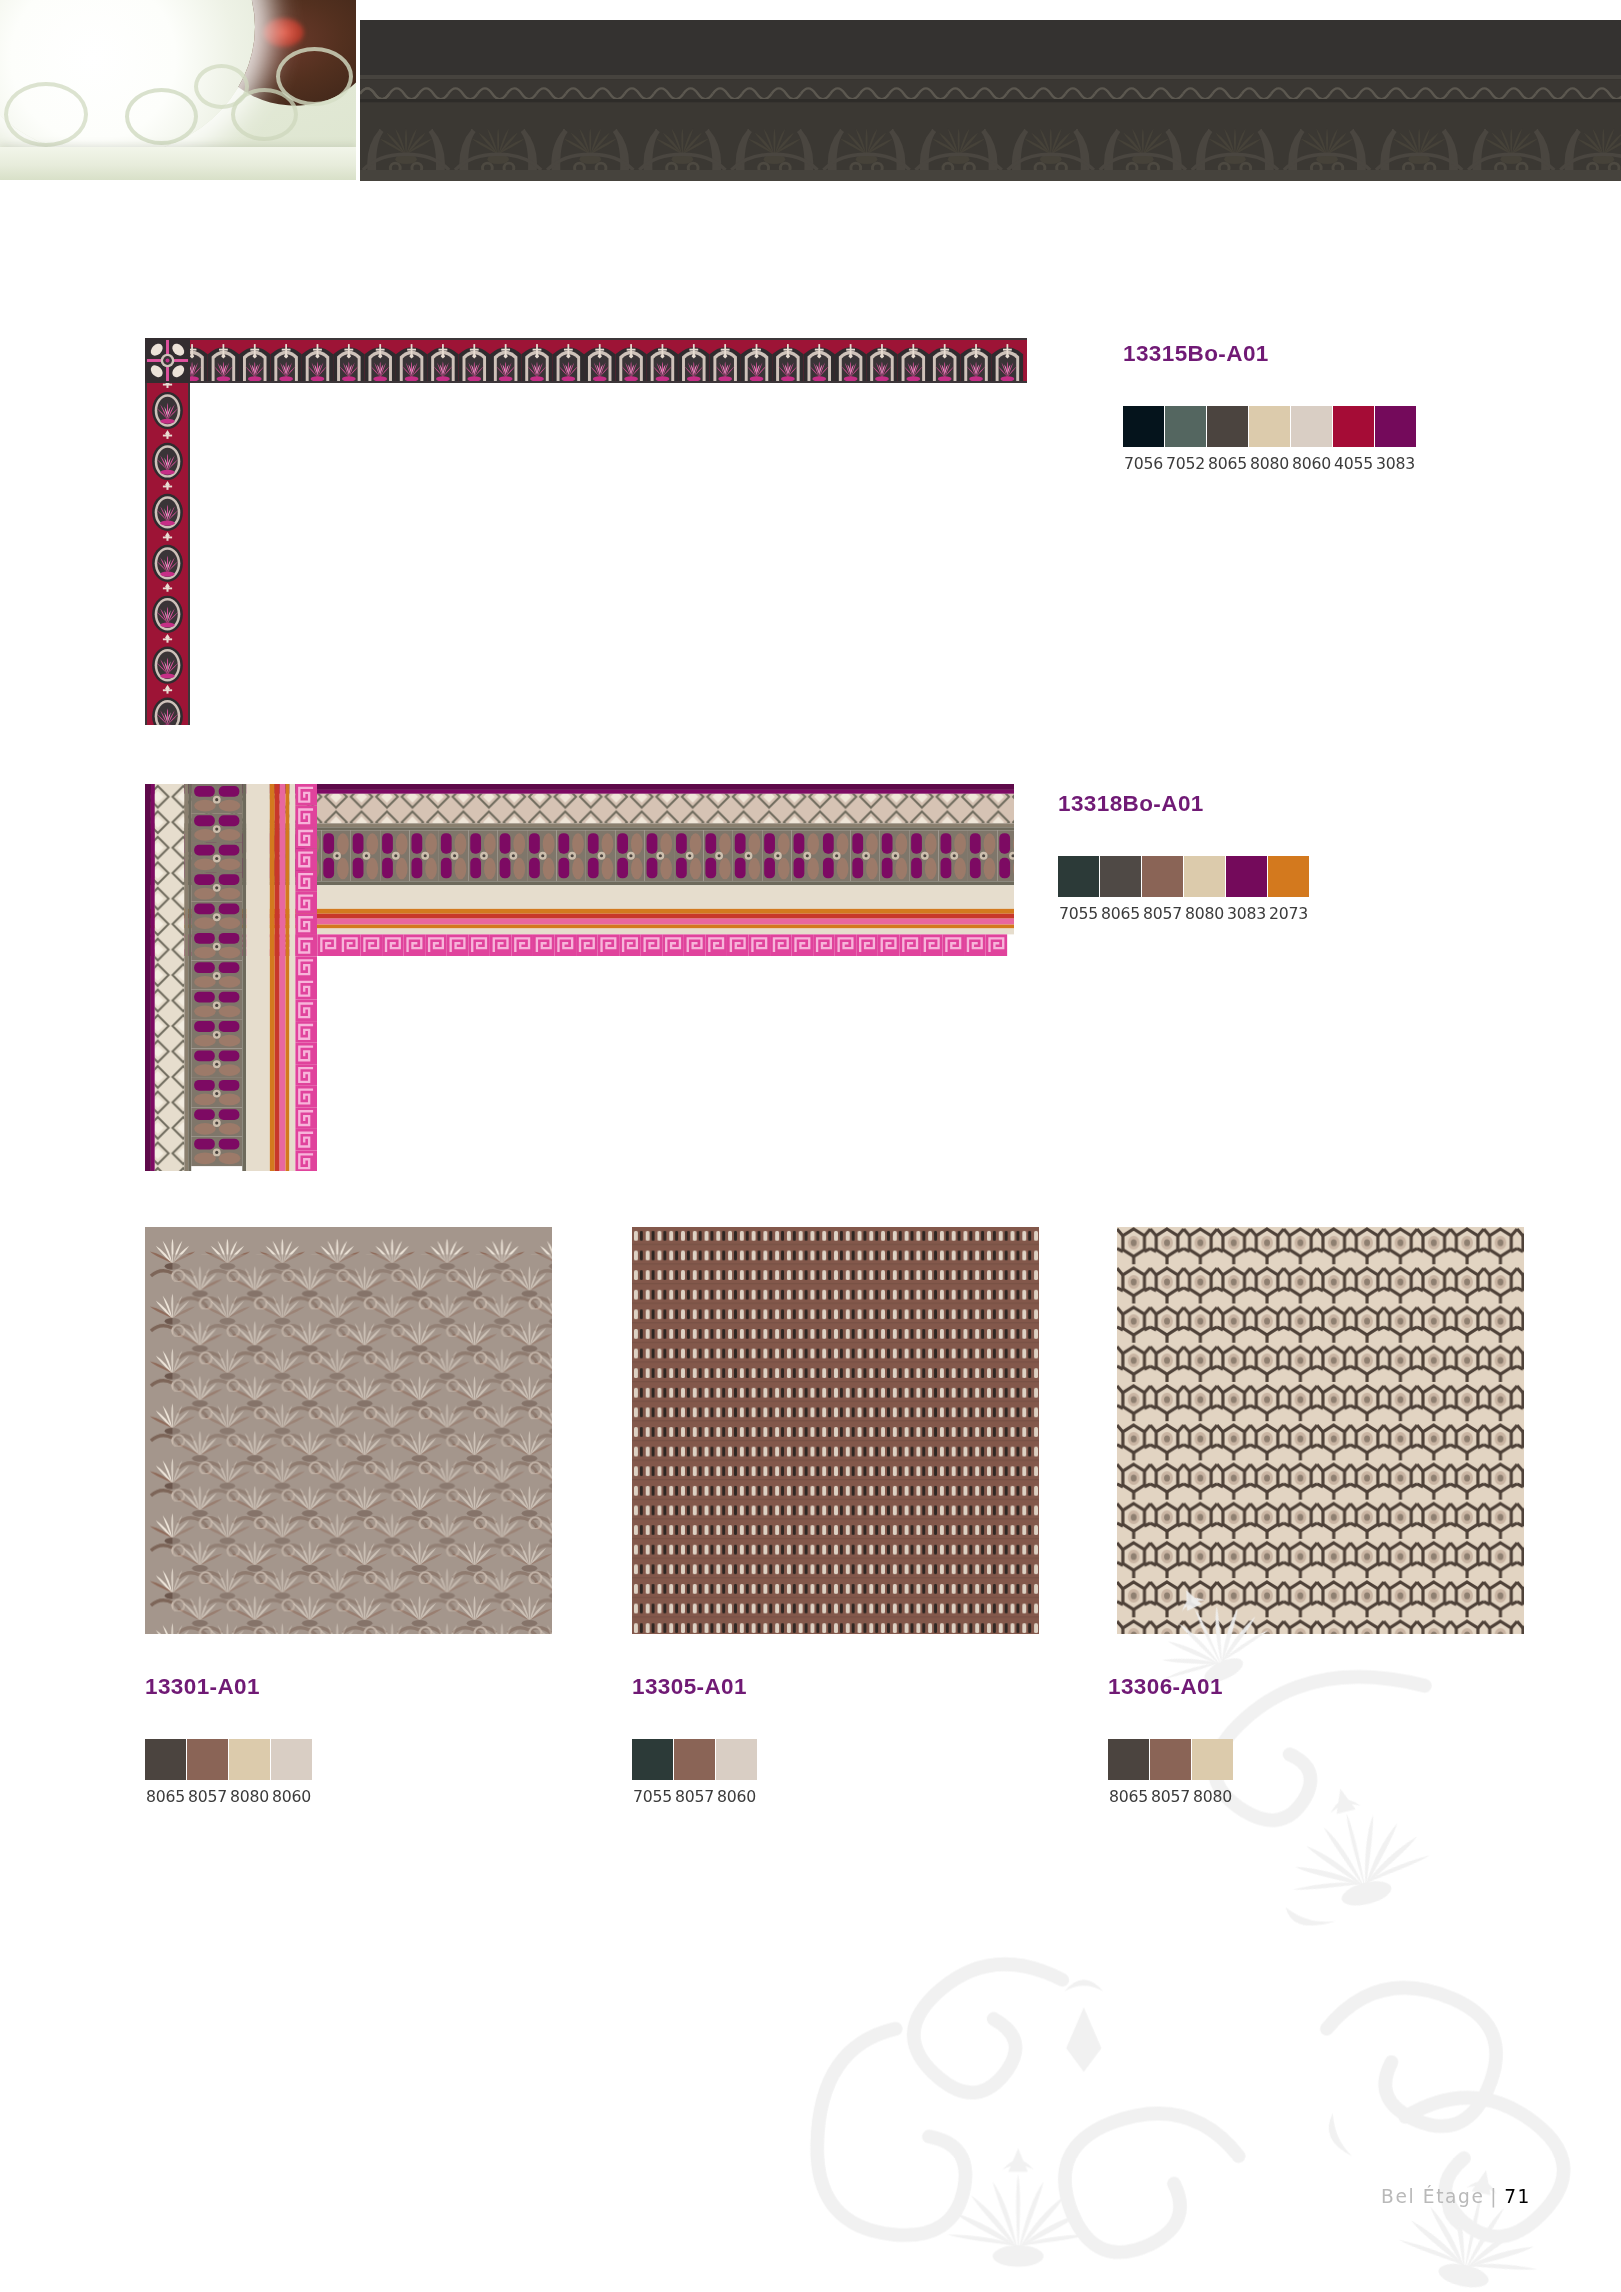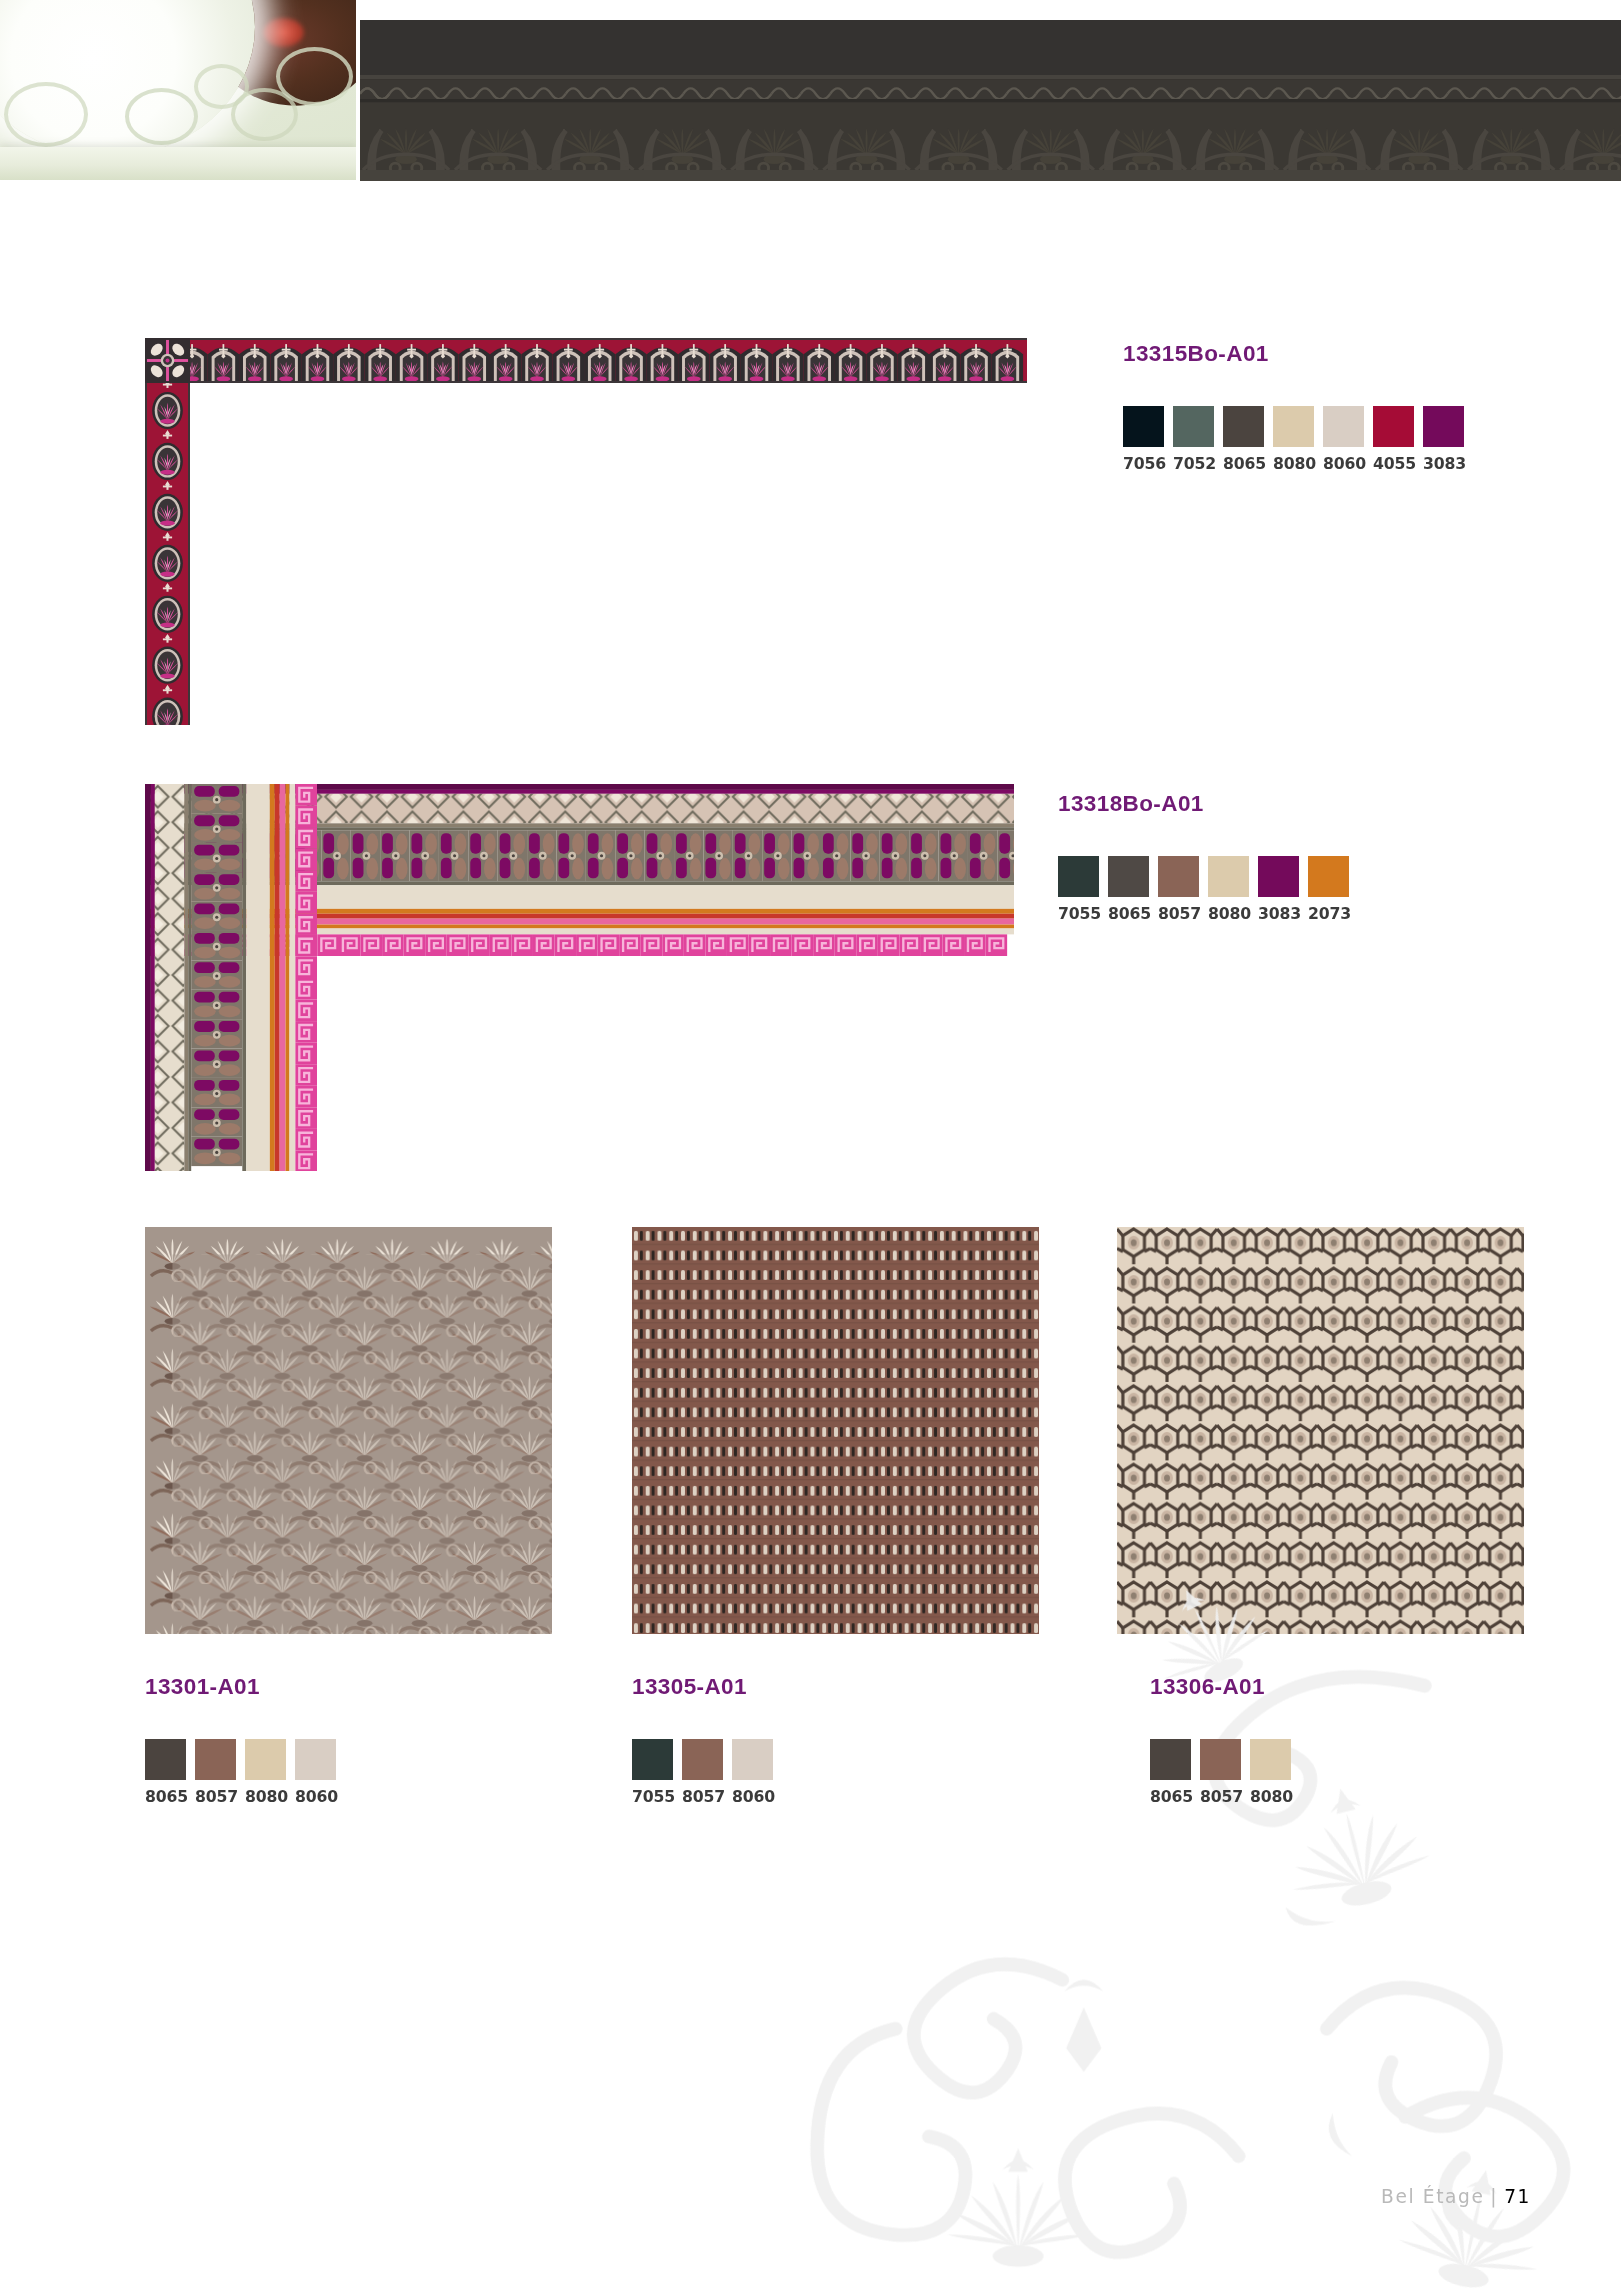--- a/index.html
+++ b/index.html
@@ -99,37 +99,37 @@
   .field{position:absolute;width:407px;height:407px;overflow:hidden;}
   .f1{left:145px;top:1227px;}
   .f2{left:632px;top:1227px;}
   .f3{left:1117px;top:1227px;}
 
   
   .product-title{
     font-size:22.5px;font-weight:bold;color:#701a75;letter-spacing:0.4px;
     white-space:nowrap;
   }
-  .swatch-row{display:flex;gap:9px;font-weight:bold;}
+  .swatch-row{display:flex;gap:1px;}
   .swatch{width:41px;}
   .swatch-chip{width:41px;height:41px;display:block;}
   .swatch-code{
     font-size:15.7px;color:#3b3b3b;font-family:"DejaVu Sans", sans-serif;
     text-align:center;display:block;margin-top:6.9px;letter-spacing:-0.2px;
     white-space:nowrap;
   }
 
   .grp{position:absolute;}
   .grp .product-title{margin:0 0 39px 0;}
 
   .g1{left:1123px;top:341px;}
   .g2{left:1058px;top:791px;}
   .g3{left:145px;top:1674px;}
   .g4{left:632px;top:1674px;}
-  .g5{left:1150px;top:1674px;}
+  .g5{left:1108px;top:1674px;}
 
   
   .watermark{
     position:absolute;right:-39px;bottom:-19.6px;width:882px;height:745px;
     pointer-events:none;
   }
   .watermark svg{display:block;width:100%;height:100%;}
 
   
   .footer{

